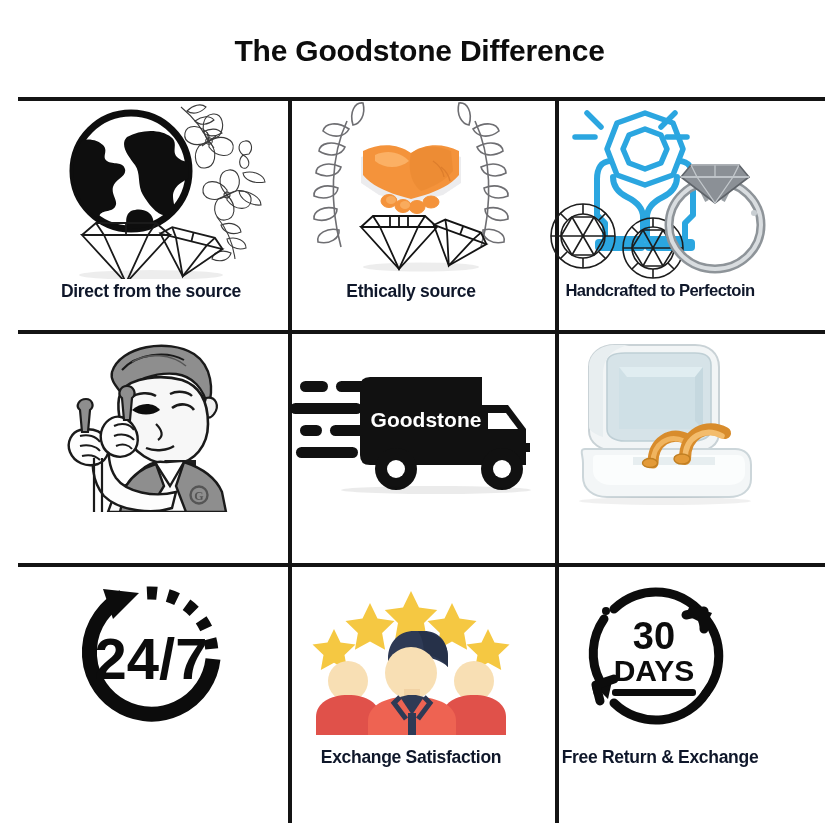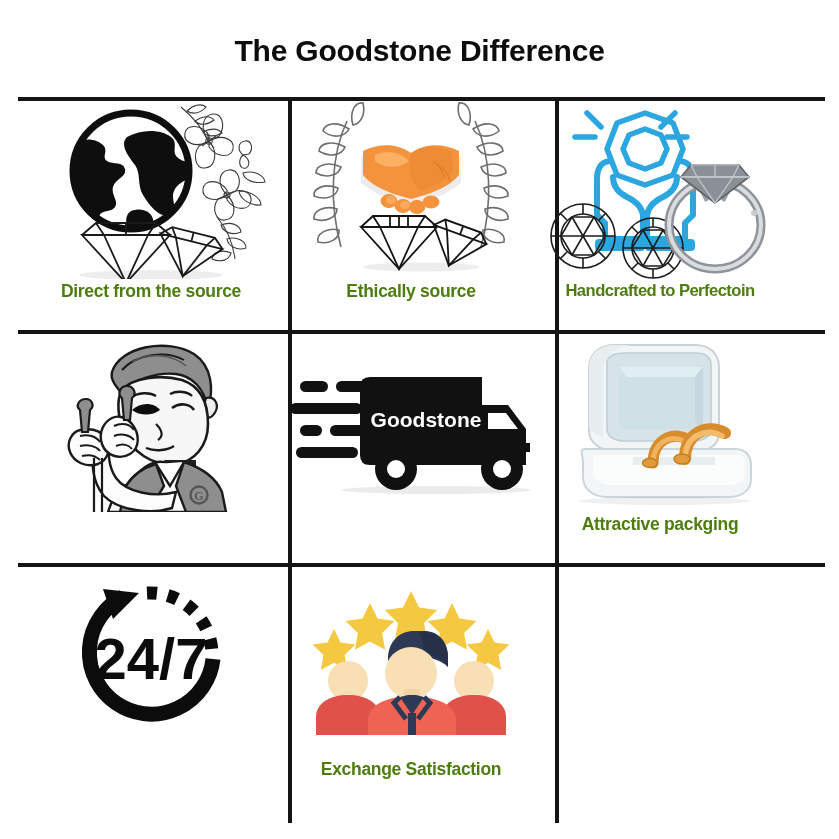--- a/index.html
+++ b/index.html
@@ -33,31 +33,31 @@
   .vrule{position:absolute;top:0;width:4px;height:726px;background:#141414;}
   .vrule.v1{left:270px;}
   .vrule.v2{left:537px;}
 
   .cell{
     position:absolute;width:266px;height:233px;
     display:flex;flex-direction:column;align-items:center;justify-content:flex-start;
     box-sizing:border-box;
   }
   .c0{left:0px;}      .c1{left:260px;}   .c2{left:509px;}
-  .r-a{top:2px;}      .r-b{top:235px;}   .r-c{top:468px;gap:12px;}
+  .r-a{top:2px;}      .r-b{top:235px;}   .r-c{top:468px;}
 
   .art{
     width:100%;height:180px;
     display:flex;align-items:center;justify-content:center;
     overflow:hidden;
   }
   .caption{
     width:100%;text-align:center;
     font-size:17.5px;font-weight:bold;letter-spacing:-0.3px;
-    color:#4d7c0f;line-height:20px;
+    color:#0f172a;line-height:20px;
     margin-top:2px;
     white-space:nowrap;
   }
   .cap-wide{font-size:16.6px;letter-spacing:-0.55px;}
   svg{display:block;overflow:visible;}
 </style>
 </head>
 <body>
 
 <div class="page">
@@ -409,21 +409,20 @@
             <path d="M108 126 C108 104, 126 94, 142 102" fill="none" stroke="#d88c2c" stroke-width="11" stroke-linecap="round"></path>
             <path d="M108 126 C108 106, 124 97, 139 104" fill="none" stroke="#f0b45f" stroke-width="5" stroke-linecap="round"></path>
             <ellipse cx="105" cy="126" rx="7.5" ry="4.5" fill="#e39a38" stroke="#c07f22" stroke-width="1.4"></ellipse>
             <path d="M140 122 C140 96, 162 86, 180 96" fill="none" stroke="#d88c2c" stroke-width="12" stroke-linecap="round"></path>
             <path d="M140 122 C140 99, 160 90, 177 99" fill="none" stroke="#f3bc6c" stroke-width="5.5" stroke-linecap="round"></path>
             <ellipse cx="137" cy="122" rx="8" ry="5" fill="#e39a38" stroke="#c07f22" stroke-width="1.4"></ellipse>
           </g>
           <ellipse cx="120" cy="164" rx="86" ry="4" fill="#000" opacity="0.06"></ellipse>
         </svg>
       </div>
-      <div class="caption">Attractive packging</div>
     </div>
 
     <div class="cell c0 r-c">
       <div class="art">
         <svg width="180" height="160" viewBox="0 0 180 160">
 
           <path d="M62 22 A 62 62 0 1 0 152 84" fill="none" stroke="#0c0c0c" stroke-width="15" stroke-linecap="butt"></path>
 
           <path d="M42 14 L78 18 L52 44 Z" fill="#0c0c0c"></path>
 
@@ -463,16 +462,36 @@
           <path d="M104 122 L116 140 L128 122 L120 120 L112 120 Z" fill="#2E3A55"></path>
           <rect x="112" y="138" width="8" height="22" fill="#2E3A55"></rect>
           <path d="M104 122 L98 128 L110 144" fill="none" stroke="#2E3A55" stroke-width="5"></path>
           <path d="M128 122 L134 128 L122 144" fill="none" stroke="#2E3A55" stroke-width="5"></path>
         </svg>
       </div>
       <div class="caption">Exchange Satisfaction</div>
     </div>
 
     <div class="cell c2 r-c">
+      <div class="art">
+        <svg width="180" height="160" viewBox="0 0 180 160">
+
+          <path d="M44 34 A 60 60 0 0 1 136 44" fill="none" stroke="#0c0c0c" stroke-width="9" stroke-linecap="round"></path>
+          <path d="M136 44 A 60 60 0 0 1 136 118" fill="none" stroke="#0c0c0c" stroke-width="9" stroke-linecap="round"></path>
+          <path d="M136 118 A 60 60 0 0 1 44 128" fill="none" stroke="#0c0c0c" stroke-width="9" stroke-linecap="round"></path>
+          <path d="M30 106 A 60 60 0 0 1 34 44" fill="none" stroke="#0c0c0c" stroke-width="9" stroke-linecap="round"></path>
+          <circle cx="36" cy="36" r="4" fill="#0c0c0c"></circle>
+
+          <path d="M120 30 L142 38 L132 58 L128 46 L116 40 Z" fill="#0c0c0c"></path>
+          <path d="M22 112 L42 106 L38 124 L32 118 L24 120 Z" fill="#0c0c0c"></path>
+          <path d="M116 40 L134 36 L134 54" fill="none" stroke="#0c0c0c" stroke-width="9" stroke-linecap="round" stroke-linejoin="round"></path>
+          <path d="M44 104 L26 110 L30 126" fill="none" stroke="#0c0c0c" stroke-width="9" stroke-linecap="round" stroke-linejoin="round"></path>
+
+          <text x="84" y="74" text-anchor="middle" fill="#0c0c0c" font-family="'Liberation Sans', sans-serif" font-size="38" font-weight="bold">30</text>
+          <text x="84" y="106" text-anchor="middle" fill="#0c0c0c" font-family="'Liberation Sans', sans-serif" font-size="30" font-weight="bold">DAYS</text>
+          <rect x="42" y="114" width="84" height="7" rx="3" fill="#0c0c0c"></rect>
+        </svg>
+      </div>
+      <div class="caption">Free Return &amp; Exchange</div>
     </div>
 
   </div>
 </div>
 
 </body></html>

